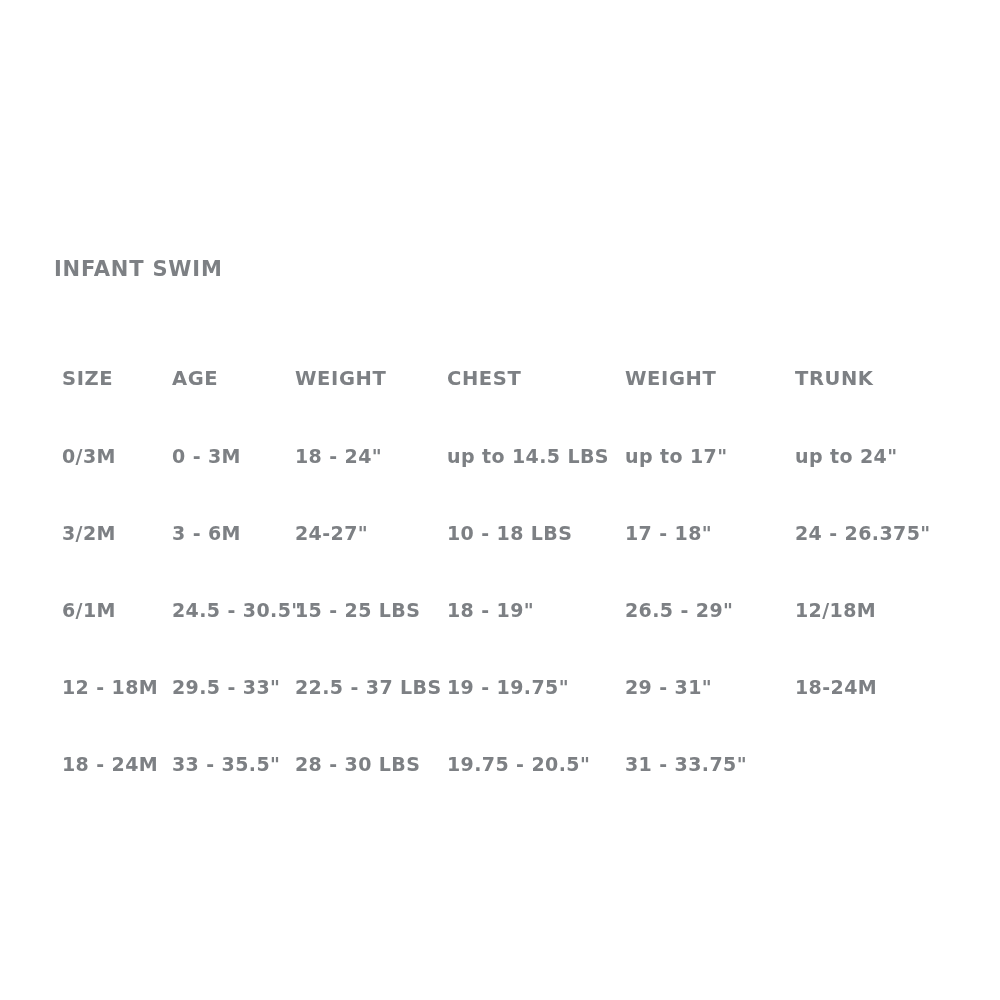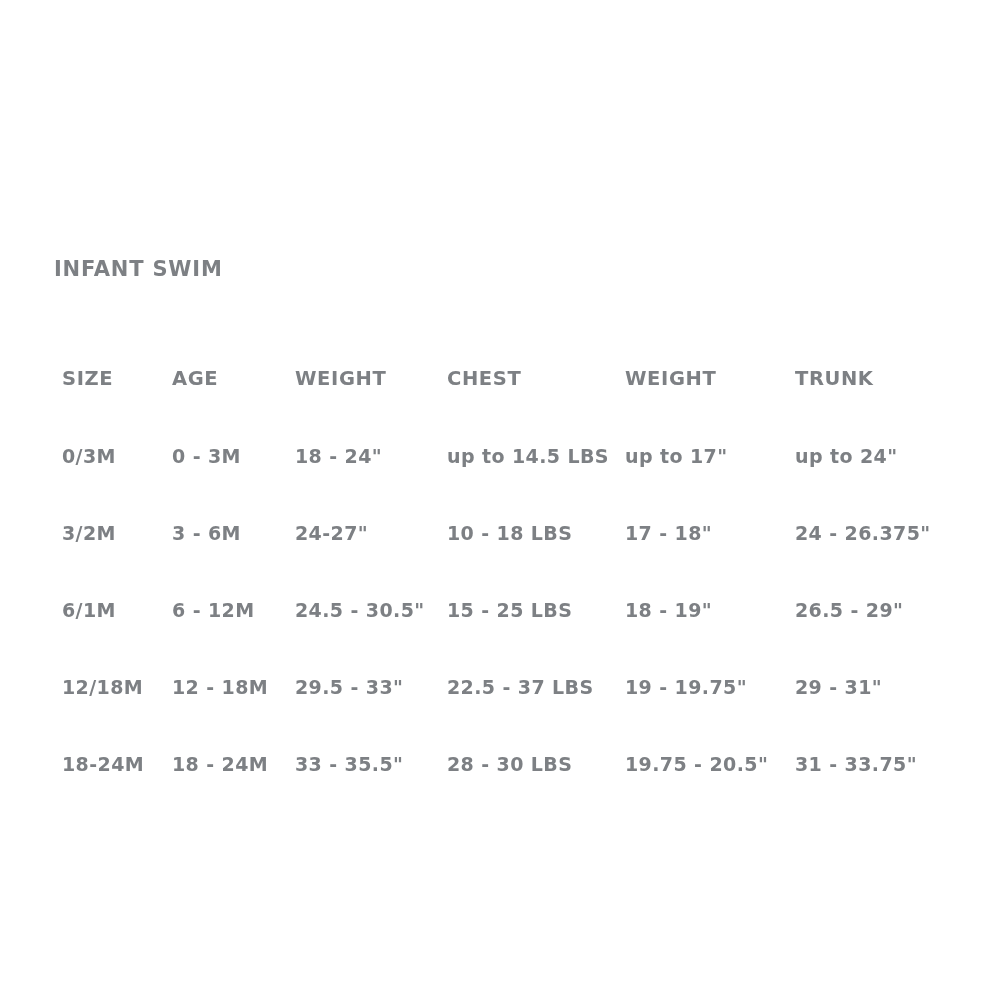--- a/index.html
+++ b/index.html
@@ -75,21 +75,20 @@
     <div class="cell">up to 24"</div>
 
     <div class="cell">3/2M</div>
     <div class="cell">3 - 6M</div>
     <div class="cell">24-27"</div>
     <div class="cell">10 - 18 LBS</div>
     <div class="cell">17 - 18"</div>
     <div class="cell">24 - 26.375"</div>
 
     <div class="cell">6/1M</div>
-    <div class="cell">6 - 12M</div>
     <div class="cell">24.5 - 30.5"</div>
     <div class="cell">15 - 25 LBS</div>
     <div class="cell">18 - 19"</div>
     <div class="cell">26.5 - 29"</div>
 
     <div class="cell">12/18M</div>
     <div class="cell">12 - 18M</div>
     <div class="cell">29.5 - 33"</div>
     <div class="cell">22.5 - 37 LBS</div>
     <div class="cell">19 - 19.75"</div>

